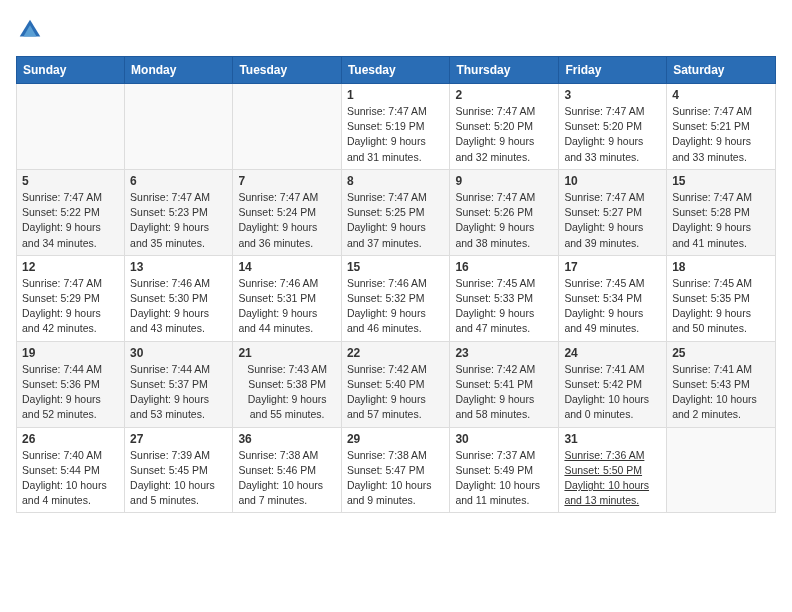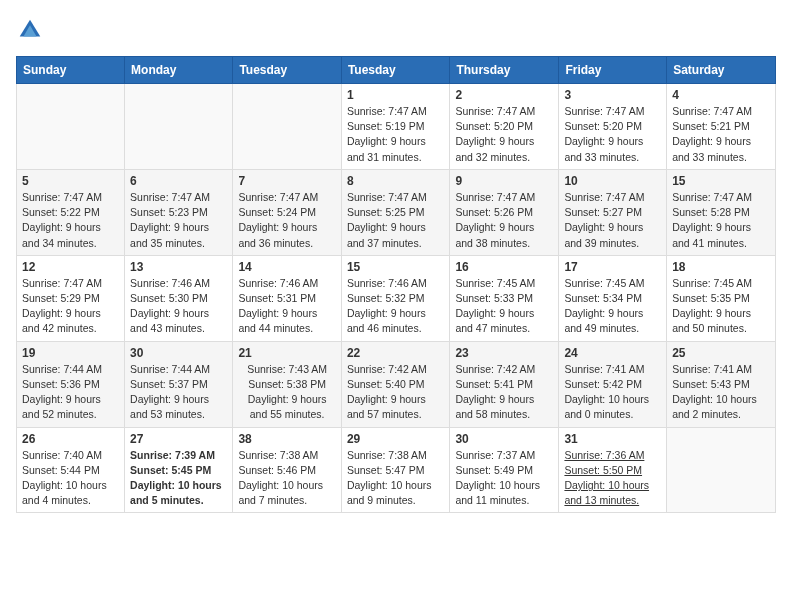--- a/index.html
+++ b/index.html
@@ -314,27 +314,27 @@
       <tr>
         <td>
           <div class="day-number">26</div>
           <div class="day-info" style="white-space: pre-line;">Sunrise: 7:40 AM
 Sunset: 5:44 PM
 Daylight: 10 hours
 and 4 minutes.</div>
         </td>
         <td>
           <div class="day-number">27</div>
-          <div class="day-info" style="white-space: pre-line; font-weight: bold;">Sunrise: 7:39 AM
+          <div class="day-info" style="white-space: pre-line;">Sunrise: 7:39 AM
 Sunset: 5:45 PM
 Daylight: 10 hours
 and 5 minutes.</div>
         </td>
         <td>
-          <div class="day-number">38</div>
+          <div class="day-number">36</div>
           <div class="day-info" style="white-space: pre-line;">Sunrise: 7:38 AM
 Sunset: 5:46 PM
 Daylight: 10 hours
 and 7 minutes.</div>
         </td>
         <td>
           <div class="day-number">29</div>
           <div class="day-info" style="white-space: pre-line;">Sunrise: 7:38 AM
 Sunset: 5:47 PM
 Daylight: 10 hours

